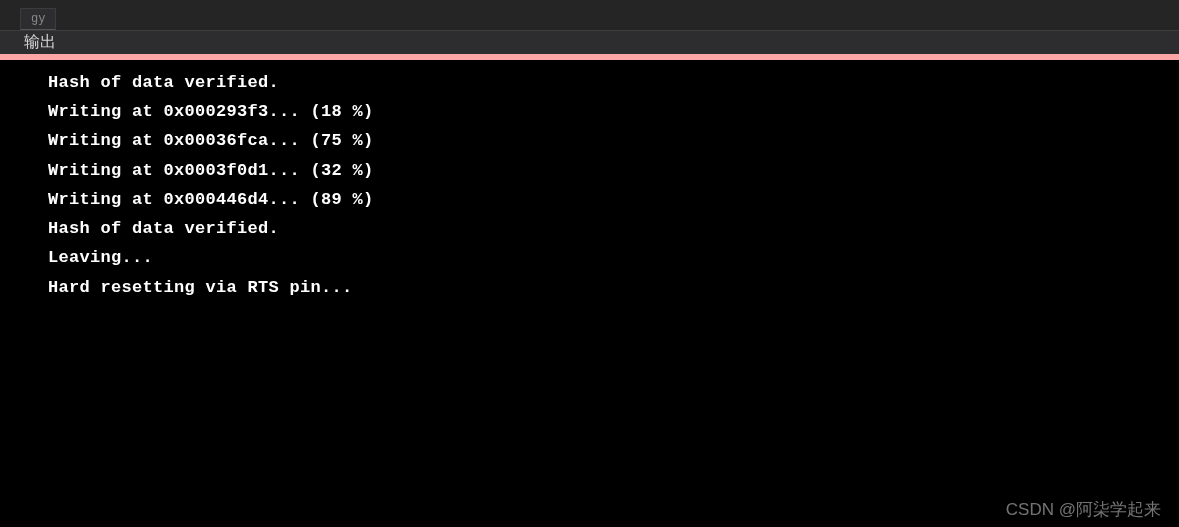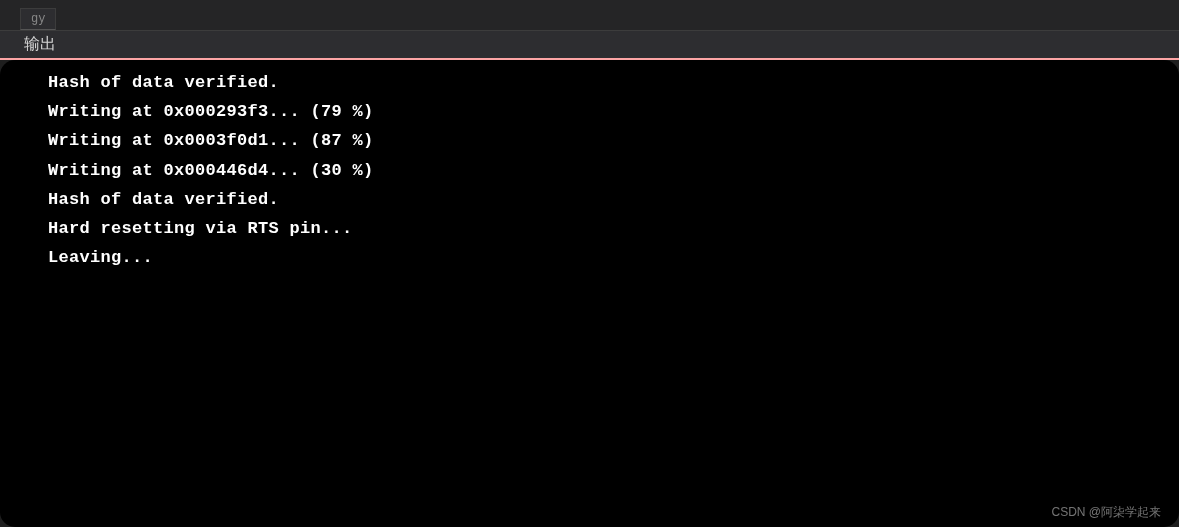--- a/index.html
+++ b/index.html
@@ -40,21 +40,21 @@
       background: #2d2d30;
       color: #888;
       font-size: 12px;
       padding: 2px 10px;
       height: 22px;
     }
     .panel-tab-bar {
       height: 30px;
       background: #2d2d30;
       border-top: 1px solid #3c3c3c;
-      border-bottom: 2px solid #fca5a5;
+      border-bottom: 6px solid #fca5a5;
       display: flex;
       align-items: center;
       padding-left: 16px;
     }
     .panel-tab {
       color: #d4d4d4;
       font-size: 16px;
       padding: 3px 8px;
       font-family: "Microsoft YaHei", "SimSun", sans-serif;
       cursor: pointer;
@@ -62,32 +62,31 @@
     .terminal {
       background: #000;
       color: #ffffff;
       padding: 8px 12px 12px 48px;
       font-size: 17px;
       line-height: 1.72;
       font-weight: bold;
       height: calc(100% - 60px);
       overflow: hidden;
       letter-spacing: 0.3px;
-      border-radius: 15px;
     }
     .terminal-line {
       white-space: pre;
       font-family: "Consolas", "Courier New", monospace;
     }
     .watermark {
       position: absolute;
       bottom: 6px;
       right: 18px;
       color: rgba(210, 210, 210, 0.55);
-      font-size: 12px;
+      font-size: 17px;
       font-family: "Microsoft YaHei", "SimSun", sans-serif;
       pointer-events: none;
     }
   </style>
 </head>
 <body>
 
 <div class="tab-bar">
   <div class="tab inactive">
     <span>gy</span>
@@ -95,22 +94,23 @@
 </div>
 
 <div class="panel-tab-bar">
   <div class="panel-tab">
     <span>输出</span>
   </div>
 </div>
 
 <div class="terminal">
   <div class="terminal-line">Hash of data verified.</div>
-  <div class="terminal-line">Writing at 0x000293f3... (79 %)</div>
-  <div class="terminal-line">Writing at 0x0003f0d1... (87 %)</div>
-  <div class="terminal-line">Writing at 0x000446d4... (30 %)</div>
+  <div class="terminal-line">Writing at 0x000293f3... (18 %)</div>
+  <div class="terminal-line">Writing at 0x00036fca... (75 %)</div>
+  <div class="terminal-line">Writing at 0x0003f0d1... (32 %)</div>
+  <div class="terminal-line">Writing at 0x000446d4... (89 %)</div>
   <div class="terminal-line">Hash of data verified.</div>
   <div class="terminal-line"></div>
+  <div class="terminal-line">Leaving...</div>
   <div class="terminal-line">Hard resetting via RTS pin...</div>
-  <div class="terminal-line">Leaving...</div>
 </div>
 
 <div class="watermark">CSDN @阿柒学起来</div>
 
 </body></html>

